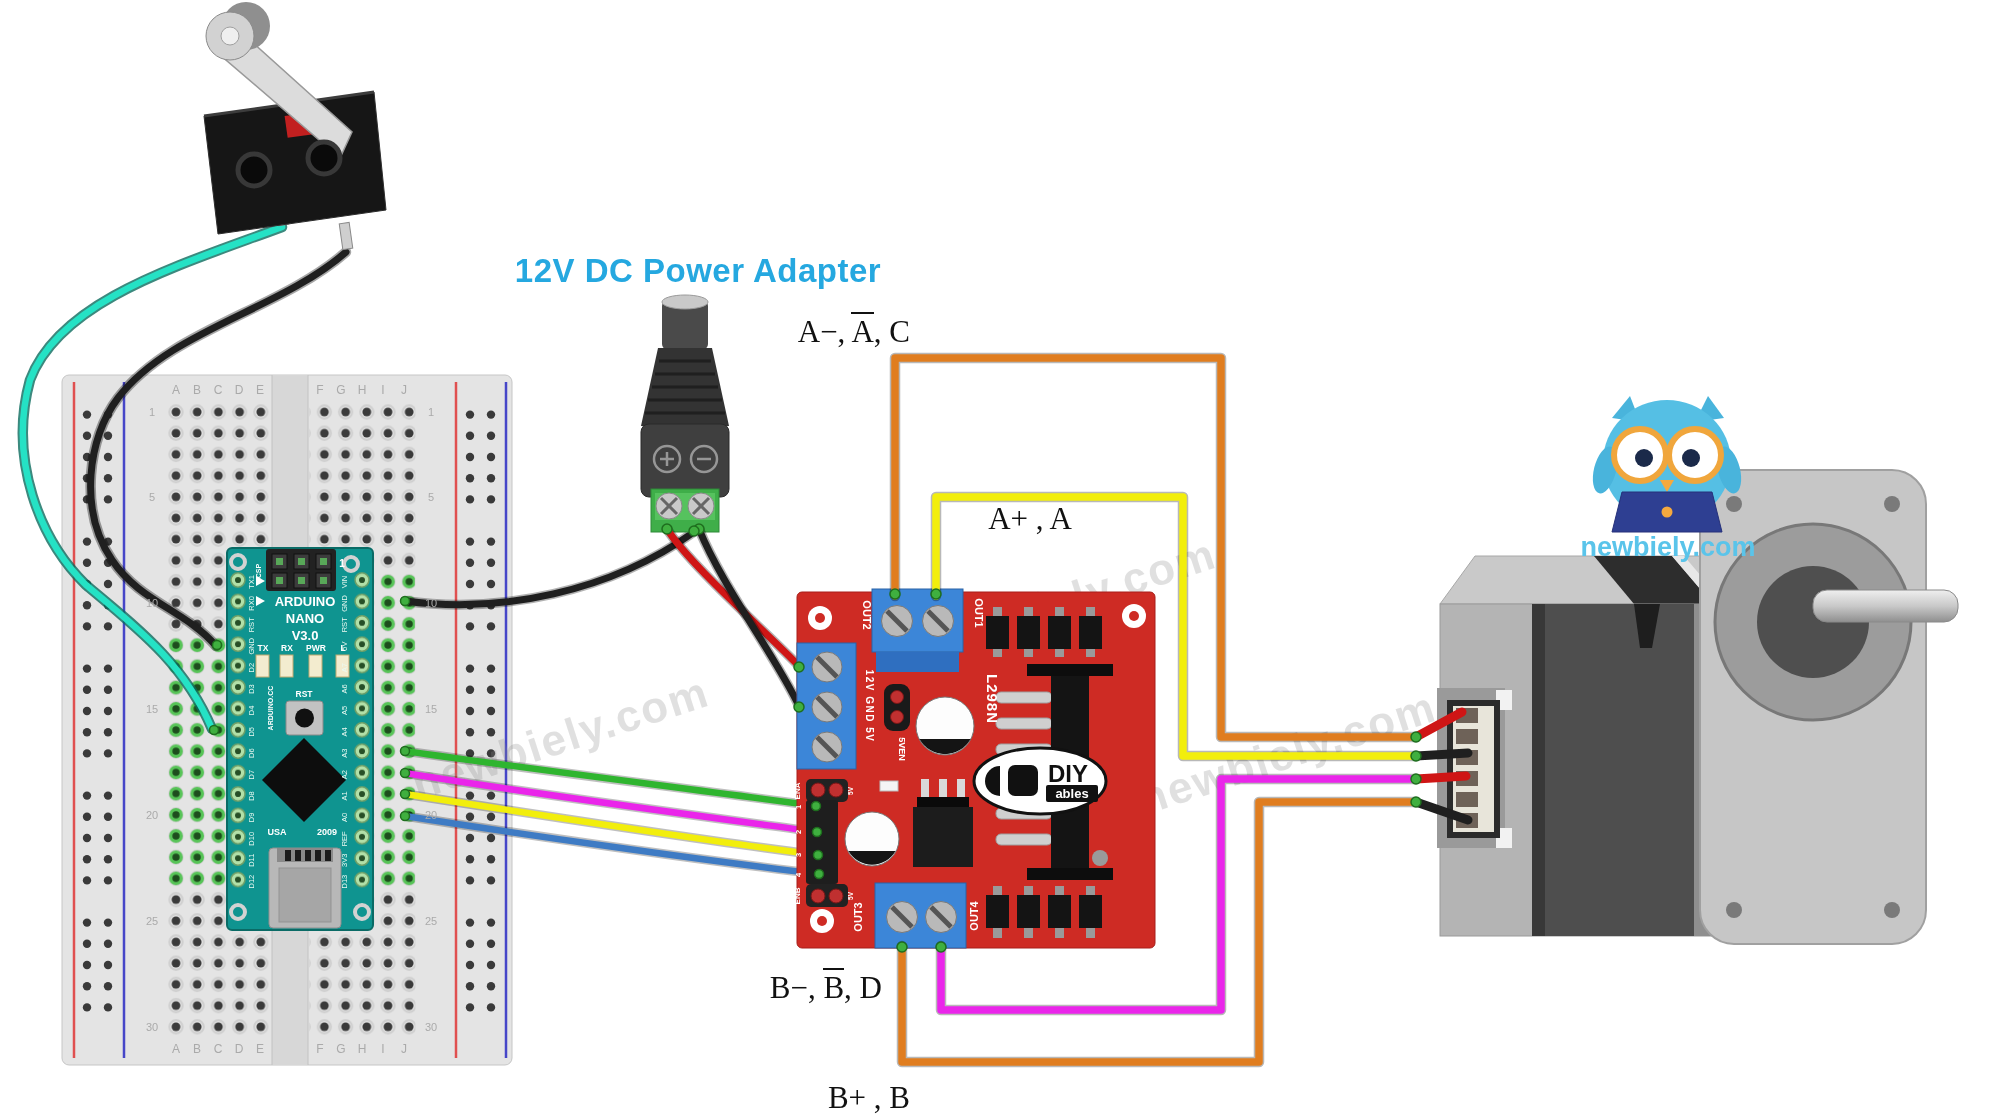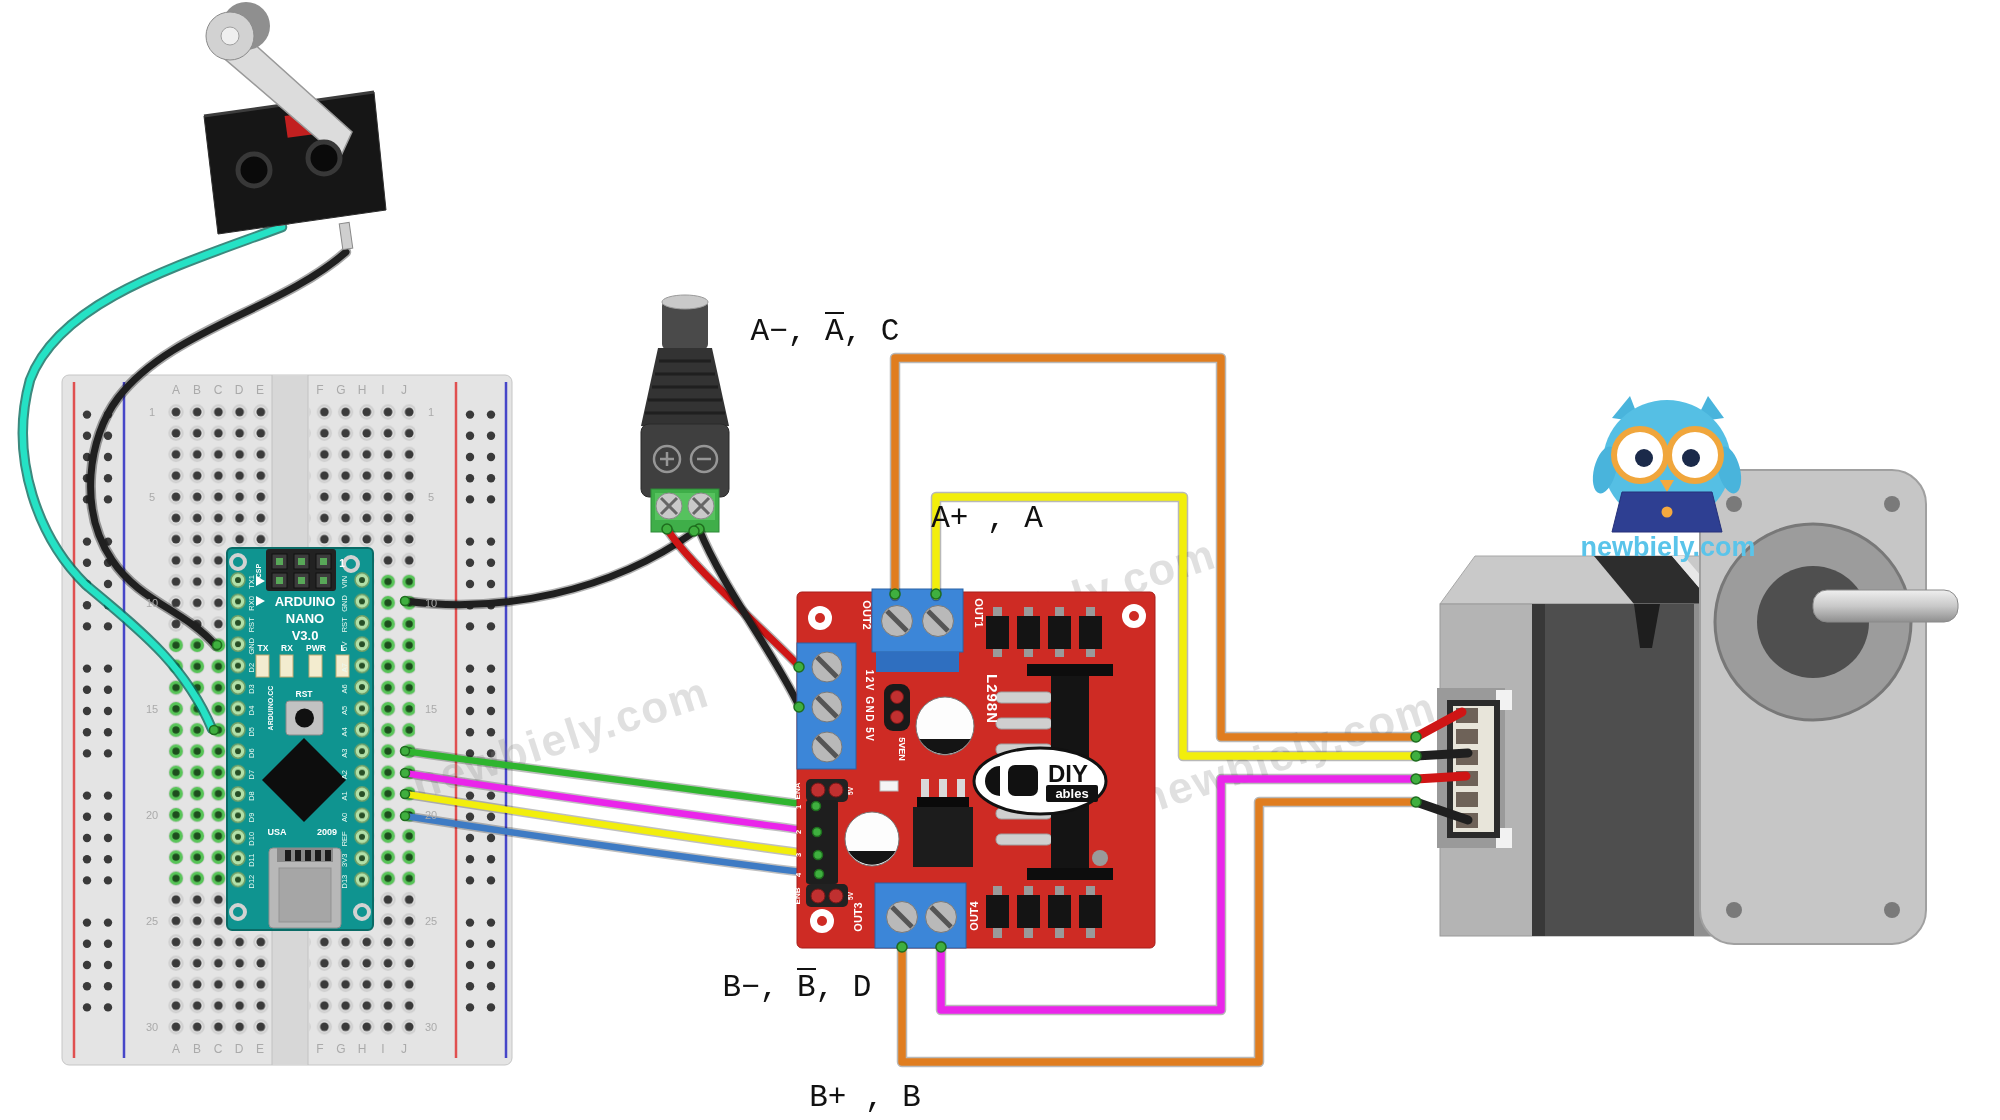--- a/index.html
+++ b/index.html
@@ -2,25 +2,25 @@
 <html><head>
 <meta charset="utf-8">
 <style>
   html,body{margin:0;padding:0;background:#fff;}
   #stage{position:relative;width:2000px;height:1120px;background:#ffffff;overflow:hidden;
          font-family:"Liberation Sans",sans-serif;}
   #diagram-svg{position:absolute;left:0;top:0;}
   .overlay{position:absolute;}
   #adapter-title{left:478px;top:252px;width:440px;text-align:center;
       font-size:33px;font-weight:bold;color:#25a8e0;letter-spacing:0.5px;}
-  .wire-label{font-family:Liberation Mono, monospace;font-size:31px;color:#111;text-align:center;}
+  .wire-label{font-family:Liberation Serif, serif;font-size:31px;color:#111;text-align:right;}
   #label-a-minus{left:740px;top:314px;width:170px;}
   #label-a-plus{left:902px;top:501px;width:170px;}
   #label-b-minus{left:712px;top:970px;width:170px;}
-  #label-b-plus{left:780px;top:1080px;width:170px;}
+  #label-b-plus{left:740px;top:1080px;width:170px;}
   .ovl{border-top:2.5px solid #111;}
   #logo-text{left:1548px;top:532px;width:240px;text-align:center;
       font-size:27px;font-weight:bold;color:#5ac4ea;}
   
   text{font-family:"Liberation Sans",sans-serif;}
   .bb{font-size:12px;fill:#aaaaaa;text-anchor:middle;}
   .bbr{font-size:11px;fill:#aaaaaa;text-anchor:middle;}
   .pin{font-size:7.5px;fill:#eafaf2;text-anchor:middle;}
   .wm{font-size:44px;fill:#8a8a8a;opacity:0.26;letter-spacing:2px;text-anchor:start;font-weight:bold;}
   .nanotxt{fill:#ffffff;text-anchor:middle;font-weight:bold;}
@@ -538,20 +538,21 @@
         <text x="347" y="753.2" class="pin" transform="rotate(-90 347 753.2)">A3</text>
         <text x="347" y="774.6" class="pin" transform="rotate(-90 347 774.6)">A2</text>
         <text x="347" y="796" class="pin" transform="rotate(-90 347 796)">A1</text>
         <text x="347" y="817.4" class="pin" transform="rotate(-90 347 817.4)">A0</text>
         <text x="347" y="838.8" class="pin" transform="rotate(-90 347 838.8)">REF</text>
         <text x="347" y="860.2" class="pin" transform="rotate(-90 347 860.2)">3V3</text>
         <text x="347" y="881.5999999999999" class="pin" transform="rotate(-90 347 881.5999999999999)">D13</text>
       </g>
 </svg>
 
+<div id="adapter-title" class="overlay">12V DC Power Adapter</div>
 
 <div id="label-a-minus" class="overlay wire-label"><span>A−, </span><span class="ovl">A</span><span>, C</span></div>
 <div id="label-a-plus" class="overlay wire-label"><span>A+ , A</span><span class="ovl"></span><span></span></div>
 <div id="label-b-minus" class="overlay wire-label"><span>B−, </span><span class="ovl">B</span><span>, D</span></div>
 <div id="label-b-plus" class="overlay wire-label"><span>B+ , B</span><span class="ovl"></span><span></span></div>
 
 <div id="logo-text" class="overlay">newbiely.com</div>
 
 </div>
 

